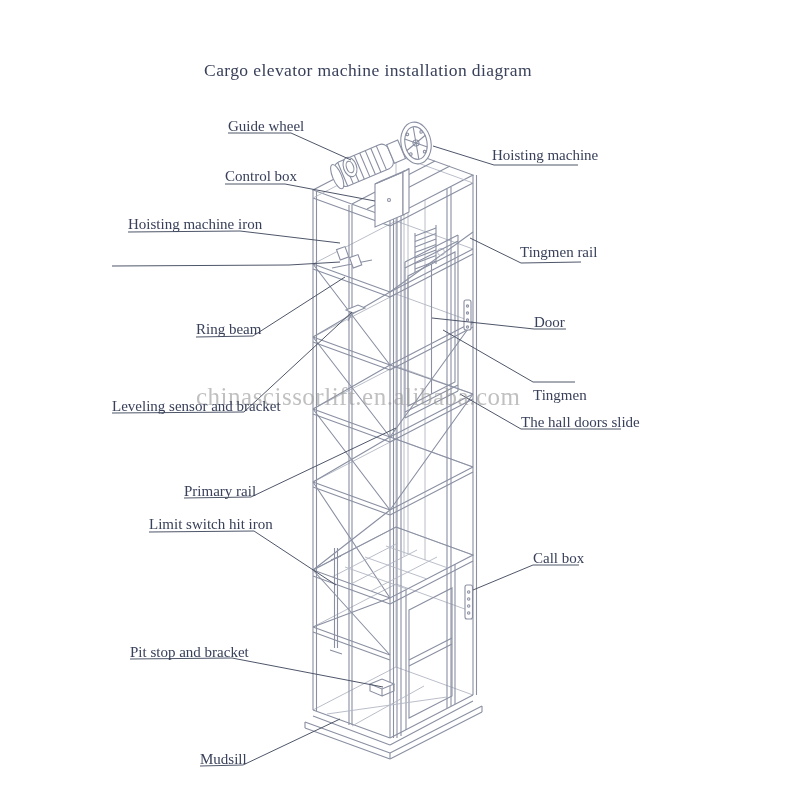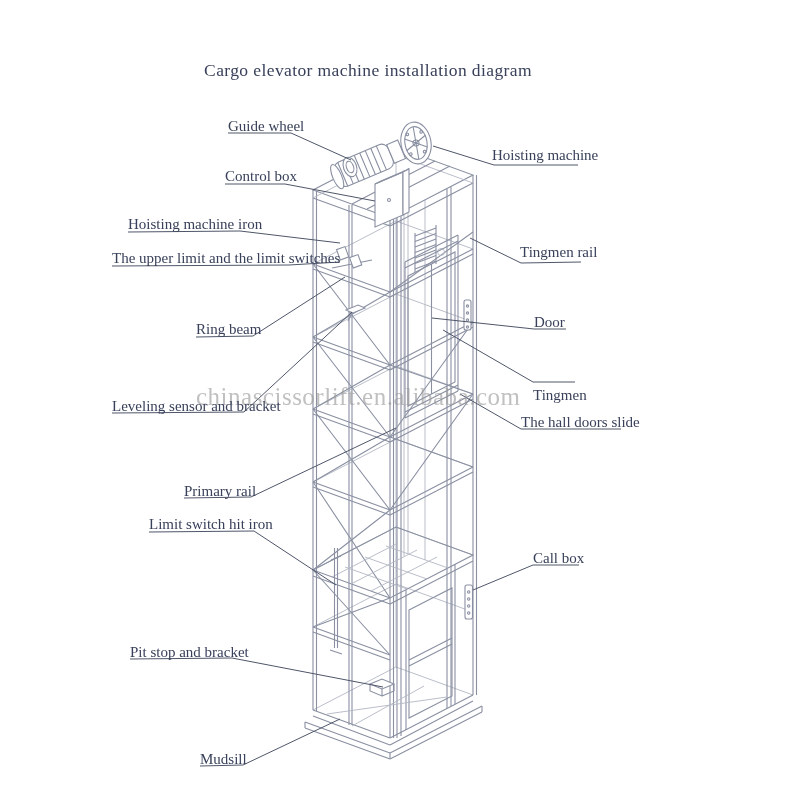--- a/index.html
+++ b/index.html
@@ -194,21 +194,20 @@
   </svg>
 
   <div class="watermark">chinascissorlift.en.alibaba.com</div>
 
   <div class="title">Cargo elevator machine installation diagram</div>
 
   <div class="lbl" style="left:228px;top:119px">Guide wheel</div>
   <div class="lbl" style="left:492px;top:148px">Hoisting machine</div>
   <div class="lbl" style="left:225px;top:169px">Control box</div>
   <div class="lbl" style="left:128px;top:217px">Hoisting machine iron</div>
-  <div class="lbl" style="left:112px;top:251px">The upper limit and the limit switches</div>
   <div class="lbl" style="left:520px;top:245px">Tingmen rail</div>
   <div class="lbl" style="left:196px;top:322px">Ring beam</div>
   <div class="lbl" style="left:534px;top:315px">Door</div>
   <div class="lbl" style="left:533px;top:388px">Tingmen</div>
   <div class="lbl" style="left:112px;top:399px">Leveling sensor and bracket</div>
   <div class="lbl" style="left:521px;top:415px">The hall doors slide</div>
   <div class="lbl" style="left:184px;top:484px">Primary rail</div>
   <div class="lbl" style="left:149px;top:517px">Limit switch hit iron</div>
   <div class="lbl" style="left:533px;top:551px">Call box</div>
   <div class="lbl" style="left:130px;top:645px">Pit stop and bracket</div>

